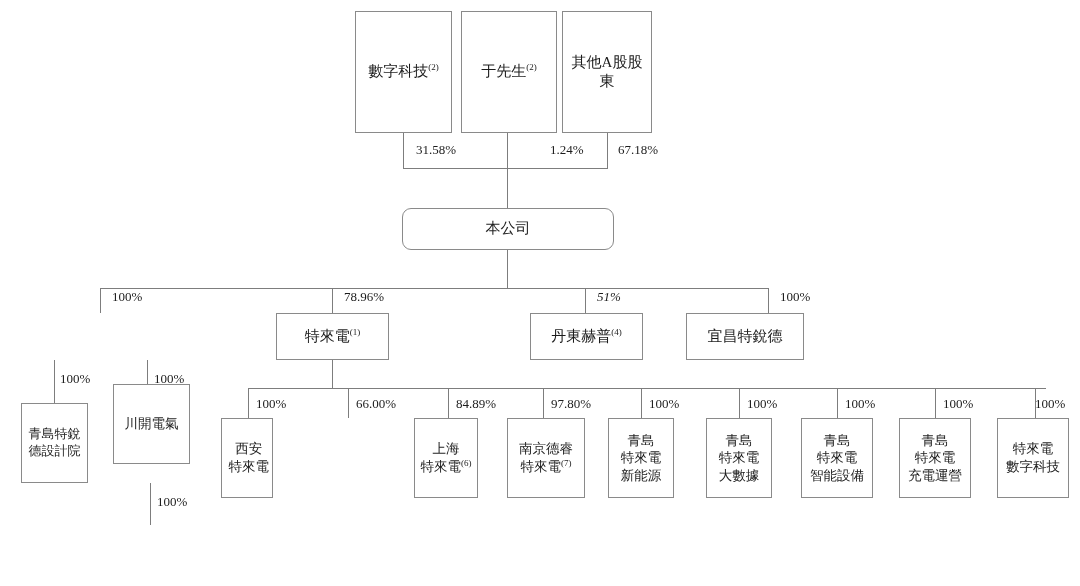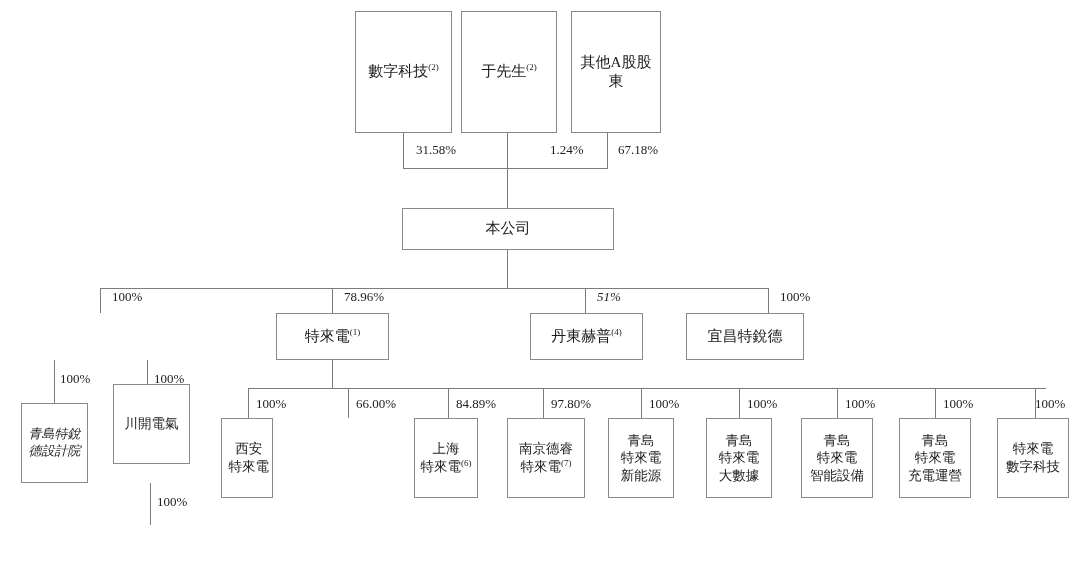--- a/index.html
+++ b/index.html
@@ -33,21 +33,21 @@
     display: block;
     white-space: pre-line;
     padding: 0 3px;
   }
   .node sup {
     font-size: 9px;
     vertical-align: super;
     line-height: 0;
   }
   .node.small { font-size: 13.5px; }
-  .node.tiny  { font-size: 13px; font-style: italic; }
+  .node.tiny  { font-size: 13px; }
 
   .line {
     position: absolute;
     background: #7d7d7d;
     z-index: 1;
   }
   .line.v { width: 1px; }
   .line.h { height: 1px; }
 
   .pct {
@@ -65,37 +65,37 @@
 <div id="chart-root">
 
   <div class="node" style="left:355px; top:11px; width:97px; height:122px;">
     <span class="label"><span>數字科技</span><sup>(2)</sup></span>
   </div>
 
   <div class="node" style="left:461px; top:11px; width:96px; height:122px;">
     <span class="label"><span>于先生</span><sup>(2)</sup></span>
   </div>
 
-  <div class="node" style="left:562px; top:11px; width:90px; height:122px;margin-left:9px;">
+  <div class="node" style="left:562px; top:11px; width:90px; height:122px;">
     <span class="label"><span>其他A股股東</span><sup></sup></span>
   </div>
 
   <div class="line v" style="left:403px; top:133px; height:35px;"></div>
   <div class="line v" style="left:507px; top:133px; height:35px;"></div>
   <div class="line v" style="left:607px; top:133px; height:35px;"></div>
 
   <div class="line h" style="left:403px; top:168px; width:205px;"></div>
 
   <div class="line v" style="left:507px; top:168px; height:40px;"></div>
 
   <div class="pct" style="left:416px; top:142px;">31.58%</div>
   <div class="pct" style="left:550px; top:142px;">1.24%</div>
   <div class="pct" style="left:618px; top:142px;">67.18%</div>
 
-  <div class="node" style="left:402px; top:208px; width:212px; height:42px;">
+  <div class="node" style="left:402px; top:208px; width:212px; height:42px;border-radius:9px;">
     <span class="label"><span>本公司</span></span>
   </div>
 
   <div class="line v" style="left:507px; top:250px; height:38px;"></div>
 
   <div class="line h" style="left:100px; top:288px; width:668px;"></div>
 
   <div class="line v" style="left:100px; top:288px; height:25px;"></div>
   <div class="line v" style="left:332px; top:288px; height:25px;"></div>
   <div class="line v" style="left:585px; top:288px; height:25px;"></div>

